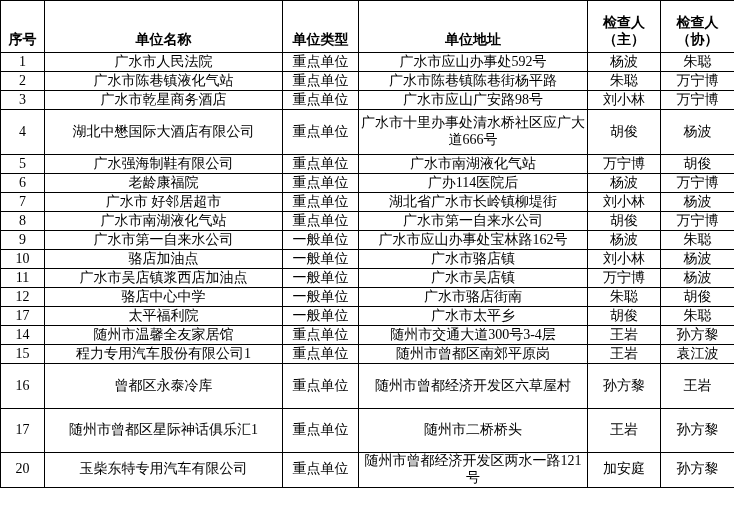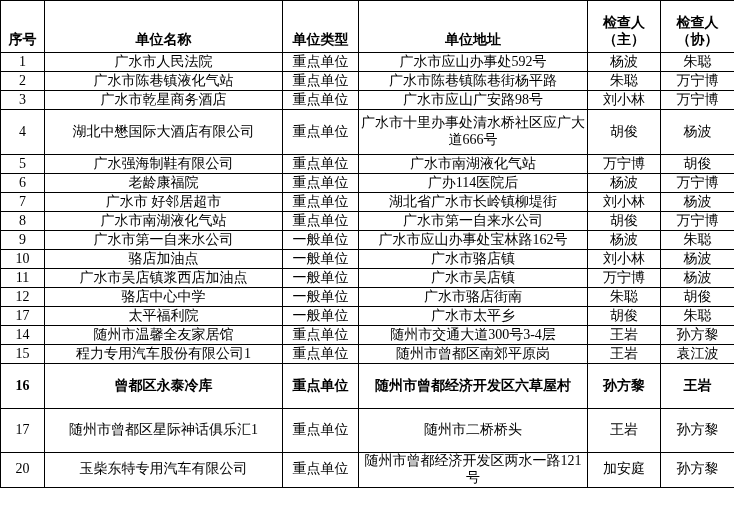--- a/index.html
+++ b/index.html
@@ -38,21 +38,21 @@
     padding-bottom: 3px;
   }
   .inspection-table td {
     vertical-align: middle;
   }
   .inspection-table tbody tr {
     height: 19px;
   }
   
   .inspection-table tbody tr:nth-child(4)  { height: 45px; }
-  .inspection-table tbody tr:nth-child(16) { height: 45px; font-weight: bold; }
+  .inspection-table tbody tr:nth-child(16) { height: 45px; }
   .inspection-table tbody tr:nth-child(17) { height: 44px; margin-left: 16px; }
   .inspection-table tbody tr:nth-child(20) { height: 51px; }
 </style>
 </head>
 <body>
 
 <table class="inspection-table">
   <colgroup>
     <col style="width:44px">
     <col style="width:238px">

